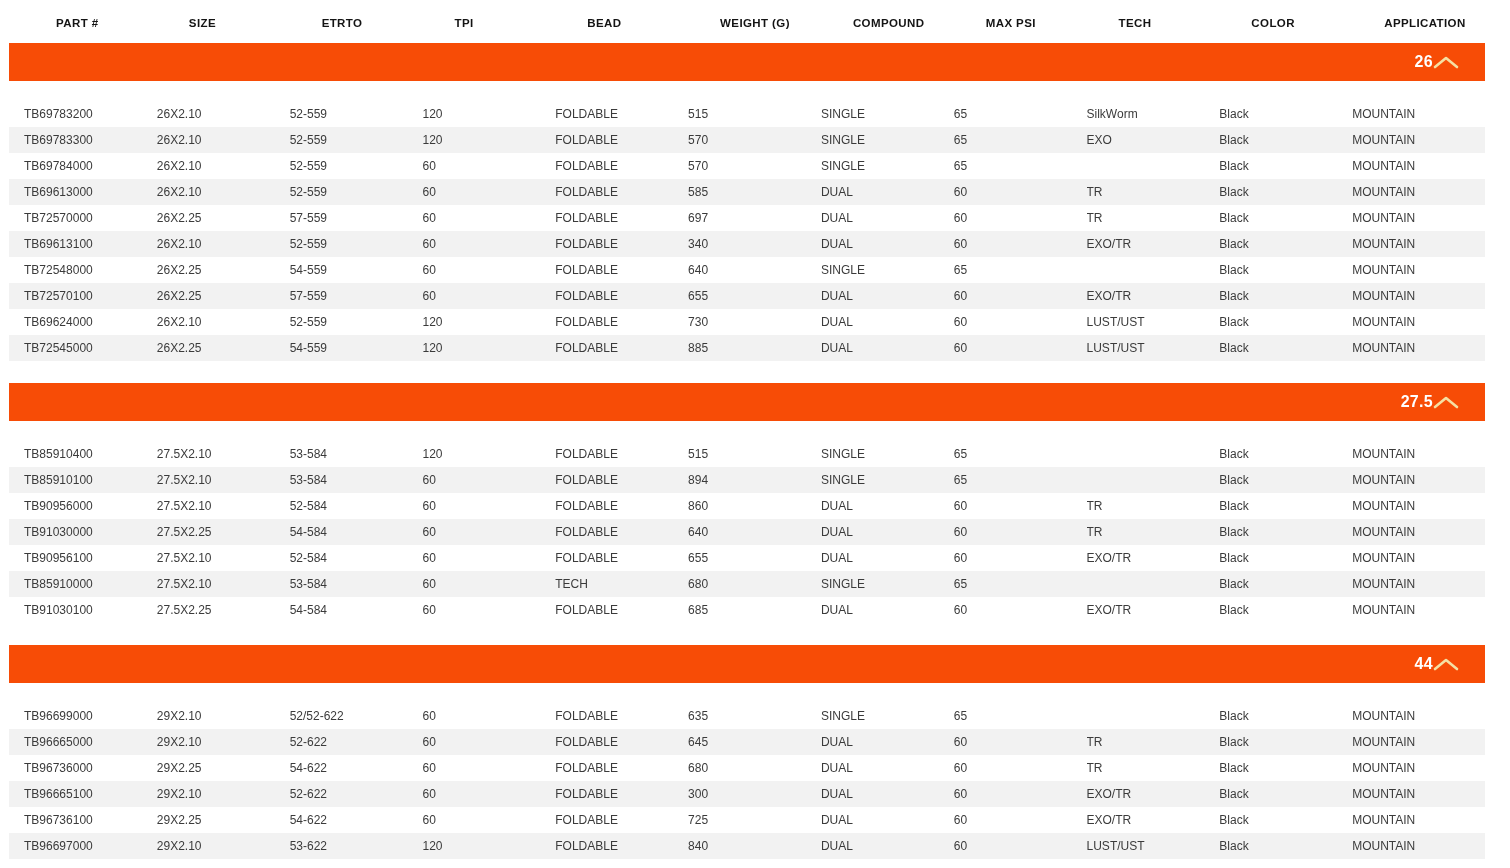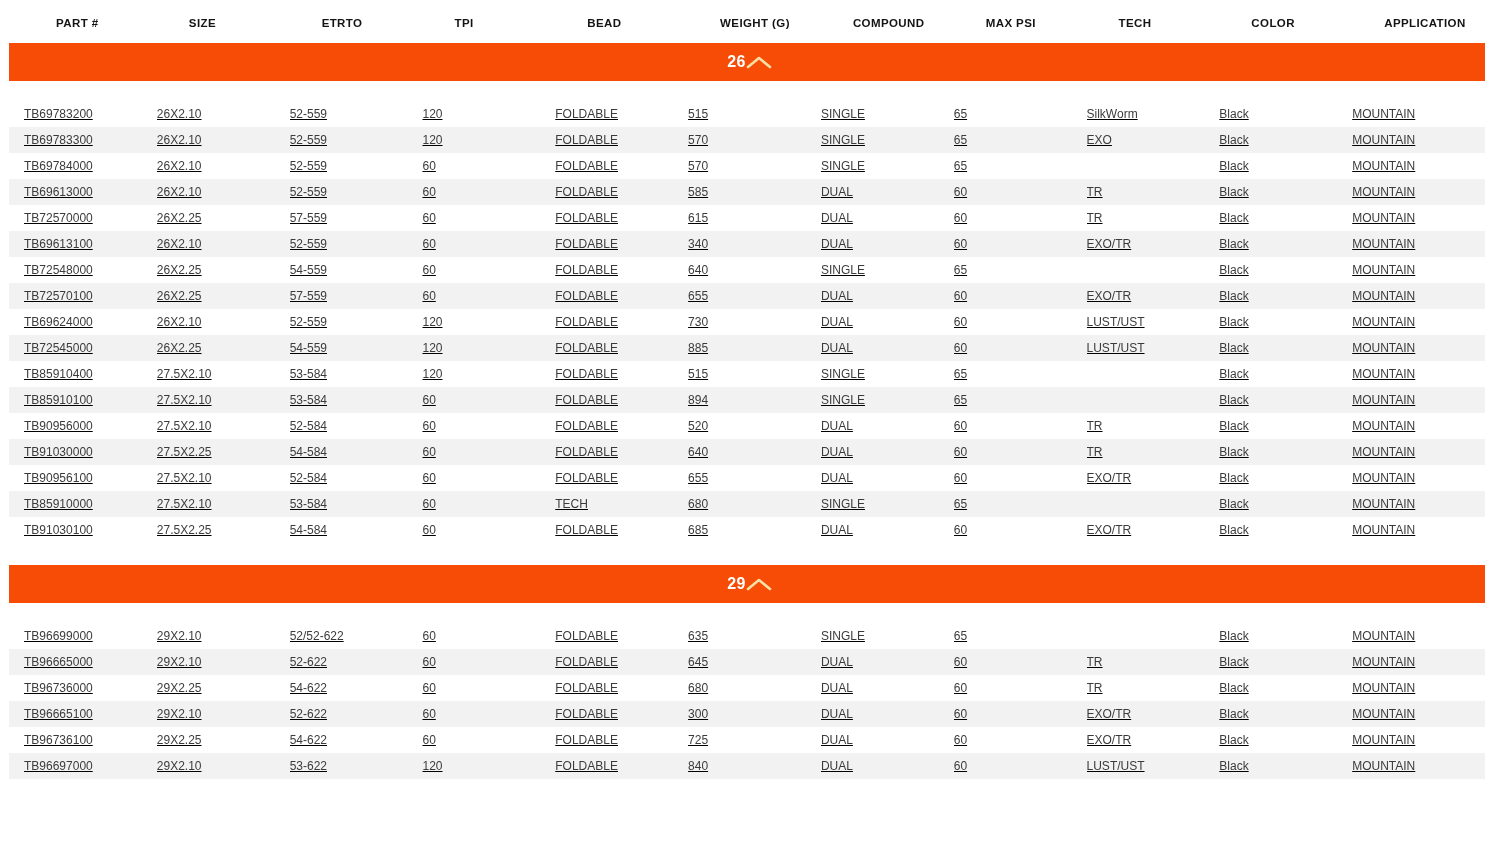--- a/index.html
+++ b/index.html
@@ -35,38 +35,37 @@
     color:var(--header-text);
     text-transform:uppercase;
     white-space:nowrap;
     padding-left:32px;
   }
   .section-bar{
     height:38px;
     background:var(--accent);
     display:flex;
     align-items:center;
-    justify-content:center;
-    padding:0 10px 0 15px;
+    justify-content:flex-end;
+    padding:0 26px 0 15px;
     margin-bottom:20px;
     cursor:pointer;
   }
   .section-title{
     color:var(--section-title);
     font-size:16px;
     font-weight:700;
     letter-spacing:.3px;
   }
   .chevron{display:flex;align-items:center;}
   .section-rows{margin-top:0;}
   .section{margin-top:0;}
   .section:not(:first-of-type) .section-bar{margin-top:22px;}
   .row{
     height:26px;
-    text-decoration:underline;
   }
   .row:nth-child(even){background:var(--row-alt);}
   .cell{
     font-size:12px;
     color:var(--cell-text);
     white-space:nowrap;
     overflow:hidden;
   }
 </style>
 </head>
@@ -149,21 +148,21 @@
               <div class="cell">TR</div>
               <div class="cell">Black</div>
               <div class="cell">MOUNTAIN</div>
             </div>
             <div class="grid-row row">
               <div class="cell">TB72570000</div>
               <div class="cell">26X2.25</div>
               <div class="cell">57-559</div>
               <div class="cell">60</div>
               <div class="cell">FOLDABLE</div>
-              <div class="cell">615</div>
+              <div class="cell">697</div>
               <div class="cell">DUAL</div>
               <div class="cell">60</div>
               <div class="cell">TR</div>
               <div class="cell">Black</div>
               <div class="cell">MOUNTAIN</div>
             </div>
             <div class="grid-row row">
               <div class="cell">TB69613100</div>
               <div class="cell">26X2.10</div>
               <div class="cell">52-559</div>
@@ -218,133 +217,141 @@
             <div class="grid-row row">
               <div class="cell">TB72545000</div>
               <div class="cell">26X2.25</div>
               <div class="cell">54-559</div>
               <div class="cell">120</div>
               <div class="cell">FOLDABLE</div>
               <div class="cell">885</div>
               <div class="cell">DUAL</div>
               <div class="cell">60</div>
               <div class="cell">LUST/UST</div>
-              <div class="cell">Black</div>
-              <div class="cell">MOUNTAIN</div>
-            </div>
-          </div>
-  </div>
-
-  <div class="section">
-    <div class="section-rows">
-            <div class="grid-row row">
-              <div class="cell">TB85910400</div>
-              <div class="cell">27.5X2.10</div>
-              <div class="cell">53-584</div>
-              <div class="cell">120</div>
-              <div class="cell">FOLDABLE</div>
-              <div class="cell">515</div>
-              <div class="cell">SINGLE</div>
-              <div class="cell">65</div>
-              <div class="cell"></div>
-              <div class="cell">Black</div>
-              <div class="cell">MOUNTAIN</div>
-            </div>
-            <div class="grid-row row">
-              <div class="cell">TB85910100</div>
-              <div class="cell">27.5X2.10</div>
-              <div class="cell">53-584</div>
-              <div class="cell">60</div>
-              <div class="cell">FOLDABLE</div>
-              <div class="cell">894</div>
-              <div class="cell">SINGLE</div>
-              <div class="cell">65</div>
-              <div class="cell"></div>
-              <div class="cell">Black</div>
-              <div class="cell">MOUNTAIN</div>
-            </div>
-            <div class="grid-row row">
-              <div class="cell">TB90956000</div>
-              <div class="cell">27.5X2.10</div>
-              <div class="cell">52-584</div>
-              <div class="cell">60</div>
-              <div class="cell">FOLDABLE</div>
-              <div class="cell">520</div>
-              <div class="cell">DUAL</div>
-              <div class="cell">60</div>
-              <div class="cell">TR</div>
-              <div class="cell">Black</div>
-              <div class="cell">MOUNTAIN</div>
-            </div>
-            <div class="grid-row row">
-              <div class="cell">TB91030000</div>
-              <div class="cell">27.5X2.25</div>
-              <div class="cell">54-584</div>
-              <div class="cell">60</div>
-              <div class="cell">FOLDABLE</div>
-              <div class="cell">640</div>
-              <div class="cell">DUAL</div>
-              <div class="cell">60</div>
-              <div class="cell">TR</div>
-              <div class="cell">Black</div>
-              <div class="cell">MOUNTAIN</div>
-            </div>
-            <div class="grid-row row">
-              <div class="cell">TB90956100</div>
-              <div class="cell">27.5X2.10</div>
-              <div class="cell">52-584</div>
-              <div class="cell">60</div>
-              <div class="cell">FOLDABLE</div>
-              <div class="cell">655</div>
-              <div class="cell">DUAL</div>
-              <div class="cell">60</div>
-              <div class="cell">EXO/TR</div>
-              <div class="cell">Black</div>
-              <div class="cell">MOUNTAIN</div>
-            </div>
-            <div class="grid-row row">
-              <div class="cell">TB85910000</div>
-              <div class="cell">27.5X2.10</div>
-              <div class="cell">53-584</div>
-              <div class="cell">60</div>
-              <div class="cell">TECH</div>
-              <div class="cell">680</div>
-              <div class="cell">SINGLE</div>
-              <div class="cell">65</div>
-              <div class="cell"></div>
-              <div class="cell">Black</div>
-              <div class="cell">MOUNTAIN</div>
-            </div>
-            <div class="grid-row row">
-              <div class="cell">TB91030100</div>
-              <div class="cell">27.5X2.25</div>
-              <div class="cell">54-584</div>
-              <div class="cell">60</div>
-              <div class="cell">FOLDABLE</div>
-              <div class="cell">685</div>
-              <div class="cell">DUAL</div>
-              <div class="cell">60</div>
-              <div class="cell">EXO/TR</div>
               <div class="cell">Black</div>
               <div class="cell">MOUNTAIN</div>
             </div>
           </div>
   </div>
 
   <div class="section">
     <div class="section-bar">
-      <span class="section-title">29</span>
+      <span class="section-title">27.5</span>
       <span class="chevron">
         <svg width="26" height="13" viewBox="0 0 26 13" fill="none">
           <polyline points="2,11 13,2 24,11" stroke="var(--chevron)" stroke-width="2.6" stroke-linecap="round" stroke-linejoin="round"></polyline>
         </svg>
       </span>
     </div>
     <div class="section-rows">
             <div class="grid-row row">
+              <div class="cell">TB85910400</div>
+              <div class="cell">27.5X2.10</div>
+              <div class="cell">53-584</div>
+              <div class="cell">120</div>
+              <div class="cell">FOLDABLE</div>
+              <div class="cell">515</div>
+              <div class="cell">SINGLE</div>
+              <div class="cell">65</div>
+              <div class="cell"></div>
+              <div class="cell">Black</div>
+              <div class="cell">MOUNTAIN</div>
+            </div>
+            <div class="grid-row row">
+              <div class="cell">TB85910100</div>
+              <div class="cell">27.5X2.10</div>
+              <div class="cell">53-584</div>
+              <div class="cell">60</div>
+              <div class="cell">FOLDABLE</div>
+              <div class="cell">894</div>
+              <div class="cell">SINGLE</div>
+              <div class="cell">65</div>
+              <div class="cell"></div>
+              <div class="cell">Black</div>
+              <div class="cell">MOUNTAIN</div>
+            </div>
+            <div class="grid-row row">
+              <div class="cell">TB90956000</div>
+              <div class="cell">27.5X2.10</div>
+              <div class="cell">52-584</div>
+              <div class="cell">60</div>
+              <div class="cell">FOLDABLE</div>
+              <div class="cell">860</div>
+              <div class="cell">DUAL</div>
+              <div class="cell">60</div>
+              <div class="cell">TR</div>
+              <div class="cell">Black</div>
+              <div class="cell">MOUNTAIN</div>
+            </div>
+            <div class="grid-row row">
+              <div class="cell">TB91030000</div>
+              <div class="cell">27.5X2.25</div>
+              <div class="cell">54-584</div>
+              <div class="cell">60</div>
+              <div class="cell">FOLDABLE</div>
+              <div class="cell">640</div>
+              <div class="cell">DUAL</div>
+              <div class="cell">60</div>
+              <div class="cell">TR</div>
+              <div class="cell">Black</div>
+              <div class="cell">MOUNTAIN</div>
+            </div>
+            <div class="grid-row row">
+              <div class="cell">TB90956100</div>
+              <div class="cell">27.5X2.10</div>
+              <div class="cell">52-584</div>
+              <div class="cell">60</div>
+              <div class="cell">FOLDABLE</div>
+              <div class="cell">655</div>
+              <div class="cell">DUAL</div>
+              <div class="cell">60</div>
+              <div class="cell">EXO/TR</div>
+              <div class="cell">Black</div>
+              <div class="cell">MOUNTAIN</div>
+            </div>
+            <div class="grid-row row">
+              <div class="cell">TB85910000</div>
+              <div class="cell">27.5X2.10</div>
+              <div class="cell">53-584</div>
+              <div class="cell">60</div>
+              <div class="cell">TECH</div>
+              <div class="cell">680</div>
+              <div class="cell">SINGLE</div>
+              <div class="cell">65</div>
+              <div class="cell"></div>
+              <div class="cell">Black</div>
+              <div class="cell">MOUNTAIN</div>
+            </div>
+            <div class="grid-row row">
+              <div class="cell">TB91030100</div>
+              <div class="cell">27.5X2.25</div>
+              <div class="cell">54-584</div>
+              <div class="cell">60</div>
+              <div class="cell">FOLDABLE</div>
+              <div class="cell">685</div>
+              <div class="cell">DUAL</div>
+              <div class="cell">60</div>
+              <div class="cell">EXO/TR</div>
+              <div class="cell">Black</div>
+              <div class="cell">MOUNTAIN</div>
+            </div>
+          </div>
+  </div>
+
+  <div class="section">
+    <div class="section-bar">
+      <span class="section-title">44</span>
+      <span class="chevron">
+        <svg width="26" height="13" viewBox="0 0 26 13" fill="none">
+          <polyline points="2,11 13,2 24,11" stroke="var(--chevron)" stroke-width="2.6" stroke-linecap="round" stroke-linejoin="round"></polyline>
+        </svg>
+      </span>
+    </div>
+    <div class="section-rows">
+            <div class="grid-row row">
               <div class="cell">TB96699000</div>
               <div class="cell">29X2.10</div>
               <div class="cell">52/52-622</div>
               <div class="cell">60</div>
               <div class="cell">FOLDABLE</div>
               <div class="cell">635</div>
               <div class="cell">SINGLE</div>
               <div class="cell">65</div>
               <div class="cell"></div>
               <div class="cell">Black</div>

